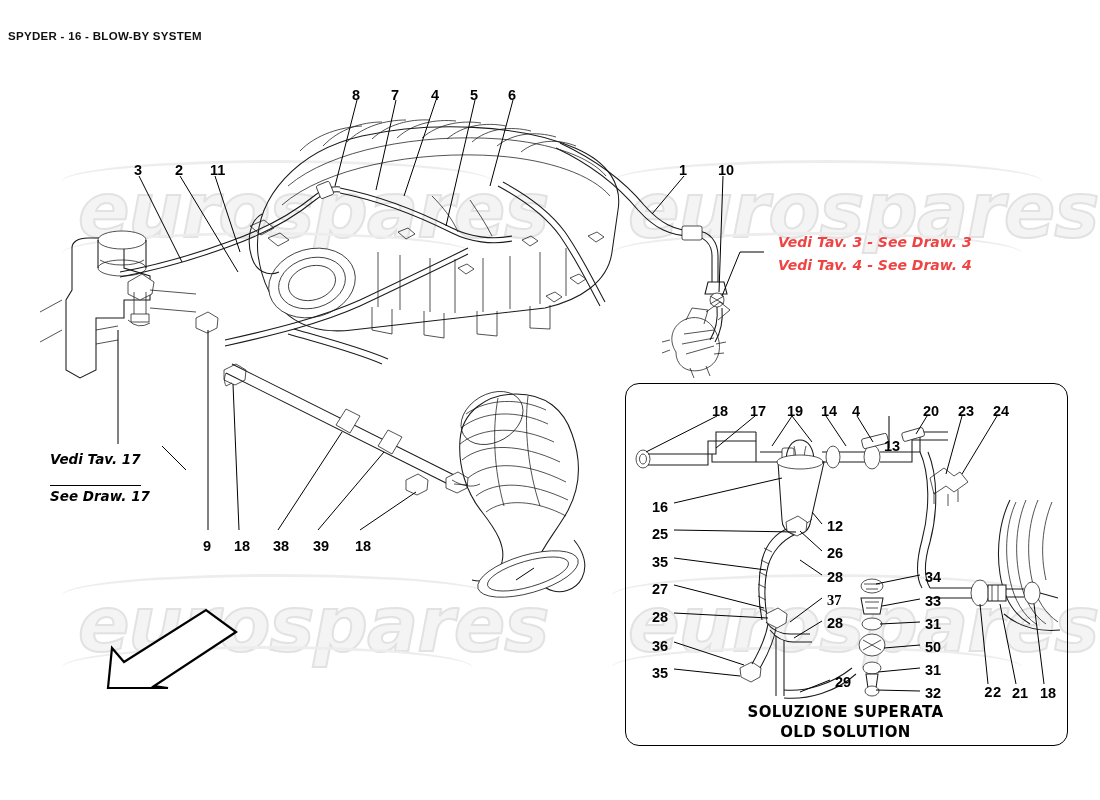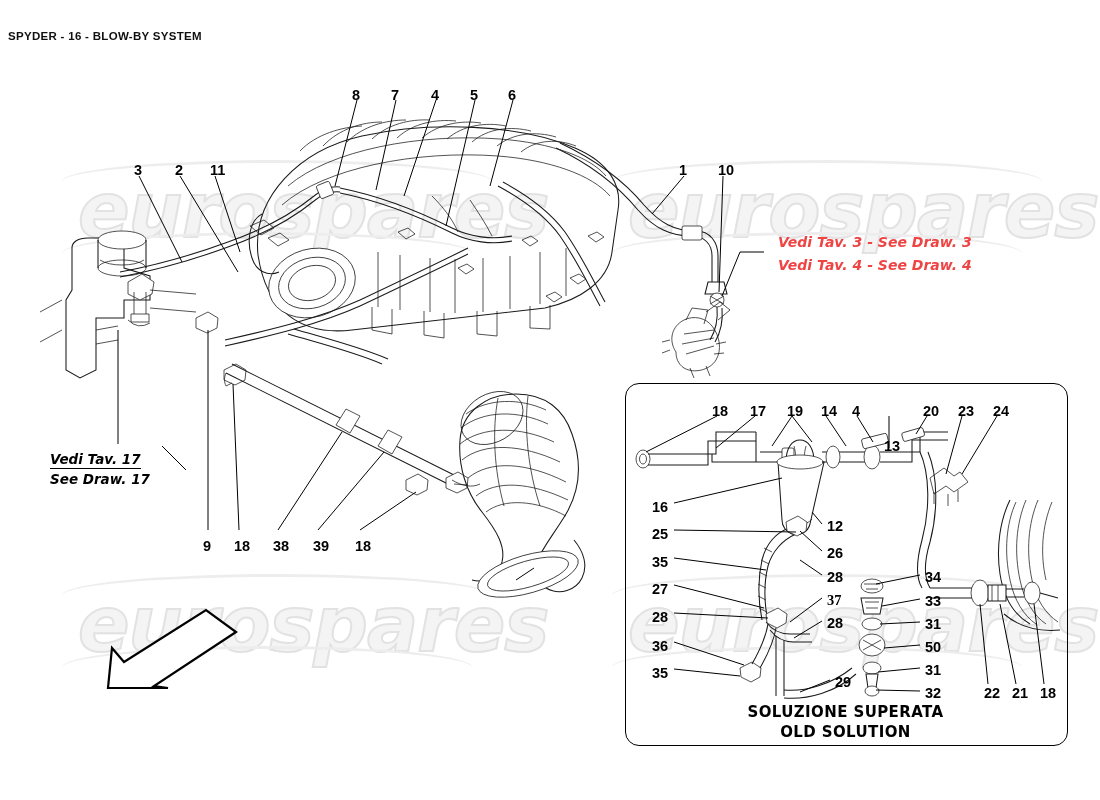--- a/index.html
+++ b/index.html
@@ -70,21 +70,21 @@
     font-size: 14px;
     color: #ef4444;
     z-index: 6;
     white-space: nowrap;
   }
   .ref-block { position: absolute; z-index: 6; }
   .ref-block .ln1 {
     font-family: "DejaVu Sans", sans-serif;
     font-style: italic; font-weight: 600; font-size: 13.5px;
     border-bottom: 1.4px solid #000;
-    padding-bottom: 1px;
+    padding-bottom: 18px;
     display: inline-block;
     white-space: nowrap;
   }
   .ref-block .ln2 {
     font-family: "DejaVu Sans", sans-serif;
     font-style: italic; font-weight: 600; font-size: 13.5px;
     display: block;
     padding-top: 2px;
     white-space: nowrap;
   }
@@ -515,17 +515,17 @@
   <div class="num" style="left:827px; top:616px;">28</div>
   <div class="num" style="left:835px; top:675px;">29</div>
 
   <div class="num" style="left:925px; top:570px;">34</div>
   <div class="num" style="left:925px; top:594px;">33</div>
   <div class="num" style="left:925px; top:617px;">31</div>
   <div class="num" style="left:925px; top:640px;">50</div>
   <div class="num" style="left:925px; top:663px;">31</div>
   <div class="num" style="left:925px; top:686px;">32</div>
 
-  <div class="num" style="left:984px;  top:686px;">22</div>
+  <div class="num" style="left:984px;  top:686px;font-family:Liberation Mono, monospace;">22</div>
   <div class="num" style="left:1012px; top:686px;">21</div>
   <div class="num" style="left:1040px; top:686px;">18</div>
 
 </div>
 
 </body></html>

